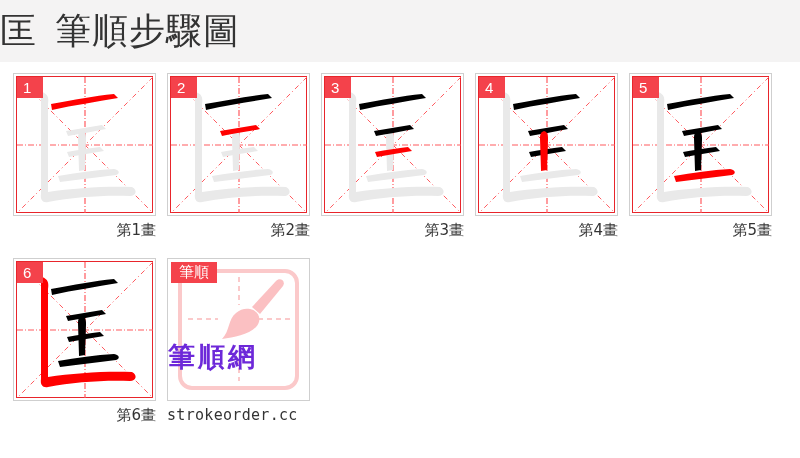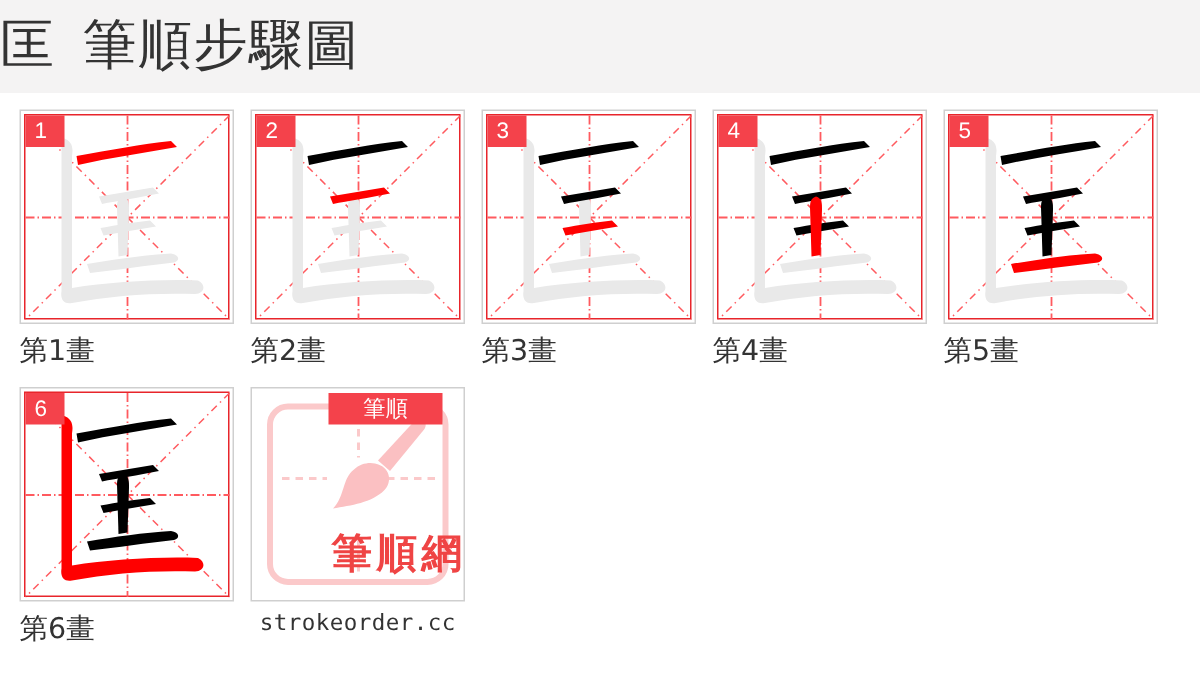--- a/index.html
+++ b/index.html
@@ -8,24 +8,24 @@
   .header { position:absolute; left:0; top:0; width:800px; height:62px; background:#f4f3f3; }
   .title { position:absolute; left:0; top:0; width:800px; height:62px; line-height:62px; 
            font-size:36px; color:#333; letter-spacing:1px; }
   .title .gap { display:inline-block; width:18px; }
   .cell { position:absolute; width:143px; }
   .box { position:absolute; left:0; top:0; width:141px; height:141px; border:1px solid #cfcfcf; background:#fff; }
   .inner { position:absolute; left:2px; top:2px; width:135px; height:135px; border:1px solid #e8252b; }
   .box svg { position:absolute; left:0; top:0; }
   .num { position:absolute; left:3px; top:3px; width:26px; height:21px; background:#f4424b; color:#fff;
          font-size:15px; line-height:21px; padding-left:6px; box-sizing:border-box; font-family:"Liberation Sans", sans-serif; }
-  .label { position:absolute; top:148px; left:0; width:143px; text-align:left; font-size:19px; color:#333; }
-  .logo-tag { position:absolute; left:3px; top:3px; height:21px; padding:0 23px; background:#f4424b; color:#fff;
-              font-size:15px; line-height:21px;margin-left:48px; }
-  .site { position:absolute; top:148px; left:0; width:143px; text-align:center; font-size:15px; color:#333;
+  .label { position:absolute; top:148px; left:0; width:143px; text-align:right; font-size:15px; color:#333; }
+  .logo-tag { position:absolute; left:3px; top:3px; height:21px; padding:0 8px; background:#f4424b; color:#fff;
+              font-size:15px; line-height:21px; }
+  .site { position:absolute; top:148px; left:0; width:143px; text-align:left; font-size:15px; color:#333;
           font-family:"DejaVu Sans Mono", monospace; letter-spacing:0.3px; }
 </style>
 </head>
 <body>
 
 <div class="header"></div>
 <div class="title">
   <span>匡</span><span class="gap"></span><span>筆順步驟圖</span>
 </div>
 
@@ -185,17 +185,17 @@
   <div class="box">
     <svg width="143" height="143">
       <rect x="12" y="12" width="117" height="117" rx="12" ry="12" fill="none" stroke="#fbc9ca" stroke-width="4"></rect>
       <line x1="71" y1="18" x2="71" y2="46" stroke="#fbc9ca" stroke-width="2" stroke-dasharray="5,4"></line>
       <line x1="71" y1="100" x2="71" y2="122" stroke="#fbc9ca" stroke-width="2" stroke-dasharray="5,4"></line>
       <line x1="20" y1="60" x2="50" y2="60" stroke="#fbc9ca" stroke-width="2" stroke-dasharray="5,4"></line>
       <line x1="90" y1="60" x2="122" y2="60" stroke="#fbc9ca" stroke-width="2" stroke-dasharray="5,4"></line>
       <path d="M84,48 L108,22 C112,18 118,22 115,27 L92,55 Z" fill="#fbc0c2"></path>
       <path d="M82,50 C92,52 94,62 88,68 C80,76 66,78 54,80 C62,72 60,60 68,54 C72,50 78,49 82,50 Z" fill="#fbc0c2"></path>
     </svg>
-    <div style="position:absolute; left:0; top:92px; width:143px; text-align:right; font-size:27px; font-weight:bold; color:#ef4444; letter-spacing:3px;">筆順網</div>
+    <div style="position:absolute; left:0; top:80px; width:143px; text-align:left; font-size:27px; font-weight:bold; color:#6d28d9; letter-spacing:3px;">筆順網</div>
     <div class="logo-tag">筆順</div>
   </div>
   <div class="site">strokeorder.cc</div>
 </div>
 
 </body></html>

